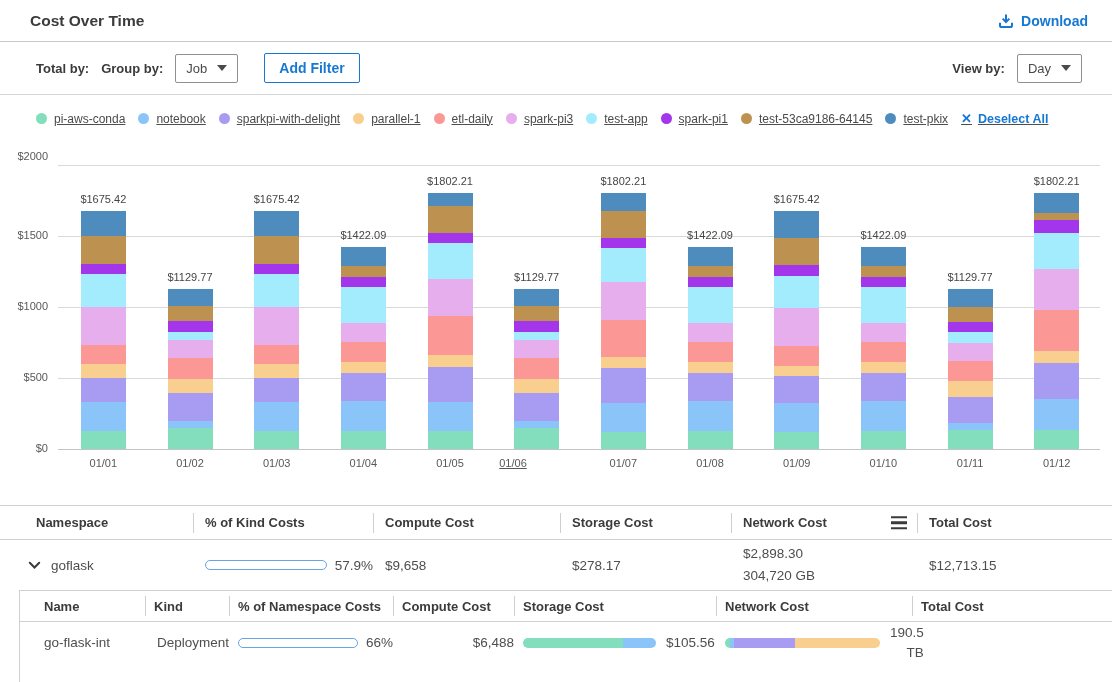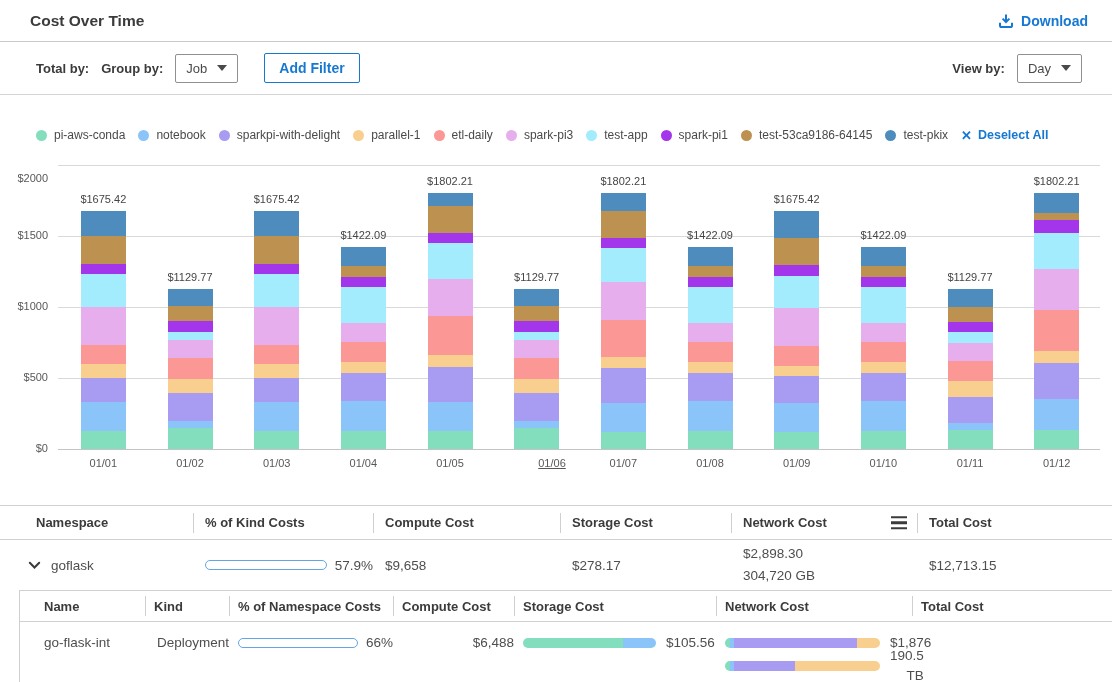--- a/index.html
+++ b/index.html
@@ -23,21 +23,21 @@
                 padding:0 10px; font-size:13px; color:#4a4a4a; cursor:pointer; white-space:nowrap; }
   .select-box.date { width:152px; }
   .caret { width:0; height:0; border-left:5px solid transparent; border-right:5px solid transparent;
            border-top:6px solid #4a4a4a; }
   .add-filter { margin-left:14px; height:30px; padding:0 14px; background:#fff;
                 border:1px solid #1778d2; border-radius:2px; color:#1778d2;
                 font-family:inherit; font-size:14px; font-weight:bold; cursor:pointer; }
   .tb-spacer { flex:1; }
 
   
-  .legend { height:47px; display:flex; align-items:flex-end; padding:0 84px 0 36px; gap:13px; white-space:nowrap; }
+  .legend { height:47px; display:flex; align-items:center; padding:0 84px 0 36px; gap:13px; white-space:nowrap;text-decoration:underline; }
   .legend-item { display:flex; align-items:center; gap:7px; font-size:12px; color:#4a4a4a; cursor:pointer; }
   .legend-dot { width:11px; height:11px; border-radius:50%; flex:none; }
   .deselect-all { margin-left:auto; display:flex; align-items:center; gap:6px; background:none; border:none;
                   color:#1778d2; font-family:inherit; font-size:12.5px; font-weight:bold; cursor:pointer; }
   .x-glyph { font-size:13px; font-weight:bold; line-height:1; }
 
   
   .chart { position:relative; height:363px; }
   .gridline { position:absolute; height:1px; background:#d9d9d9; }
   .gridline.baseline { background:#c4c4c4; }
@@ -173,21 +173,21 @@
   <div class="chart" id="chart">
       <div class="gridline baseline" style="top: 307px; left: 58px; width: 1042px;"></div>
       <div class="ytick" style="top: 300px;">$0</div>
       <div class="gridline" style="top: 236px; left: 58px; width: 1042px;"></div>
       <div class="ytick" style="top: 229px;">$500</div>
       <div class="gridline" style="top: 165px; left: 58px; width: 1042px;"></div>
       <div class="ytick" style="top: 158px;">$1000</div>
       <div class="gridline" style="top: 94px; left: 58px; width: 1042px;"></div>
       <div class="ytick" style="top: 87px;">$1500</div>
       <div class="gridline" style="top: 23px; left: 58px; width: 1042px;"></div>
-      <div class="ytick" style="top: 30px; padding-left: 12px;">$2000</div>
+      <div class="ytick" style="top: 8px; padding-left: 12px;">$2000</div>
       <div class="bar" style="left: 80.8333px; bottom: 56px;">
         <div class="seg" style="height: 18.46px; background: rgb(130, 222, 188);"></div>
         <div class="seg" style="height: 28.4px; background: rgb(138, 196, 248);"></div>
         <div class="seg" style="height: 24.14px; background: rgb(167, 155, 242);"></div>
         <div class="seg" style="height: 14.2px; background: rgb(248, 207, 142);"></div>
         <div class="seg" style="height: 19.17px; background: rgb(251, 151, 148);"></div>
         <div class="seg" style="height: 37.63px; background: rgb(231, 174, 238);"></div>
         <div class="seg" style="height: 32.66px; background: rgb(163, 236, 253);"></div>
         <div class="seg" style="height: 10.65px; background: rgb(163, 53, 234);"></div>
         <div class="seg" style="height: 27.69px; background: rgb(189, 146, 80);"></div>
@@ -257,21 +257,21 @@
         <div class="seg" style="height: 27.832px; background: rgb(167, 155, 242);"></div>
         <div class="seg" style="height: 14.484px; background: rgb(248, 207, 142);"></div>
         <div class="seg" style="height: 20.59px; background: rgb(251, 151, 148);"></div>
         <div class="seg" style="height: 18.034px; background: rgb(231, 174, 238);"></div>
         <div class="seg" style="height: 8.236px; background: rgb(163, 236, 253);"></div>
         <div class="seg" style="height: 10.792px; background: rgb(163, 53, 234);"></div>
         <div class="seg" style="height: 15.052px; background: rgb(189, 146, 80);"></div>
         <div class="seg" style="height: 17.2913px; background: rgb(77, 140, 189);"></div>
       </div>
       <div class="bar-total" style="left: 491.667px; top: 128.573px;">$1129.77</div>
-      <div class="xtick" style="left: 507px; text-decoration: underline;">01/06</div>
+      <div class="xtick" style="left: 468px; text-decoration: underline;">01/06</div>
       <div class="bar" style="left: 600.833px; bottom: 56px;">
         <div class="seg" style="height: 17.324px; background: rgb(130, 222, 188);"></div>
         <div class="seg" style="height: 28.684px; background: rgb(138, 196, 248);"></div>
         <div class="seg" style="height: 34.648px; background: rgb(167, 155, 242);"></div>
         <div class="seg" style="height: 10.934px; background: rgb(248, 207, 142);"></div>
         <div class="seg" style="height: 37.63px; background: rgb(251, 151, 148);"></div>
         <div class="seg" style="height: 38.056px; background: rgb(231, 174, 238);"></div>
         <div class="seg" style="height: 33.37px; background: rgb(163, 236, 253);"></div>
         <div class="seg" style="height: 9.94px; background: rgb(163, 53, 234);"></div>
         <div class="seg" style="height: 27.548px; background: rgb(189, 146, 80);"></div>
@@ -420,29 +420,20 @@
                 <span style="width: 25%; background: rgb(138, 196, 248);"></span>
               </span>
             <span>$105.56</span>
           </span>
         </div>
         <div class="cell net-lines">
           <span class="inline-bar">
             <span class="segbar net-bar">
                 <span style="width: 3%; background: rgb(130, 222, 188);"></span>
                 <span style="width: 3%; background: rgb(138, 196, 248);"></span>
-                <span style="width: 79%; background: rgb(167, 155, 242);"></span>
-                <span style="width: 15%; background: rgb(248, 207, 142);"></span>
-              </span>
-            <span>$1,876</span>
-          </span>
-          <span class="inline-bar">
-            <span class="segbar net-bar">
-                <span style="width: 3%; background: rgb(130, 222, 188);"></span>
-                <span style="width: 3%; background: rgb(138, 196, 248);"></span>
                 <span style="width: 39%; background: rgb(167, 155, 242);"></span>
                 <span style="width: 55%; background: rgb(248, 207, 142);"></span>
               </span>
             <span>190.5 TB</span>
           </span>
         </div>
       </div>
     </div>
   </div>
 </div>

